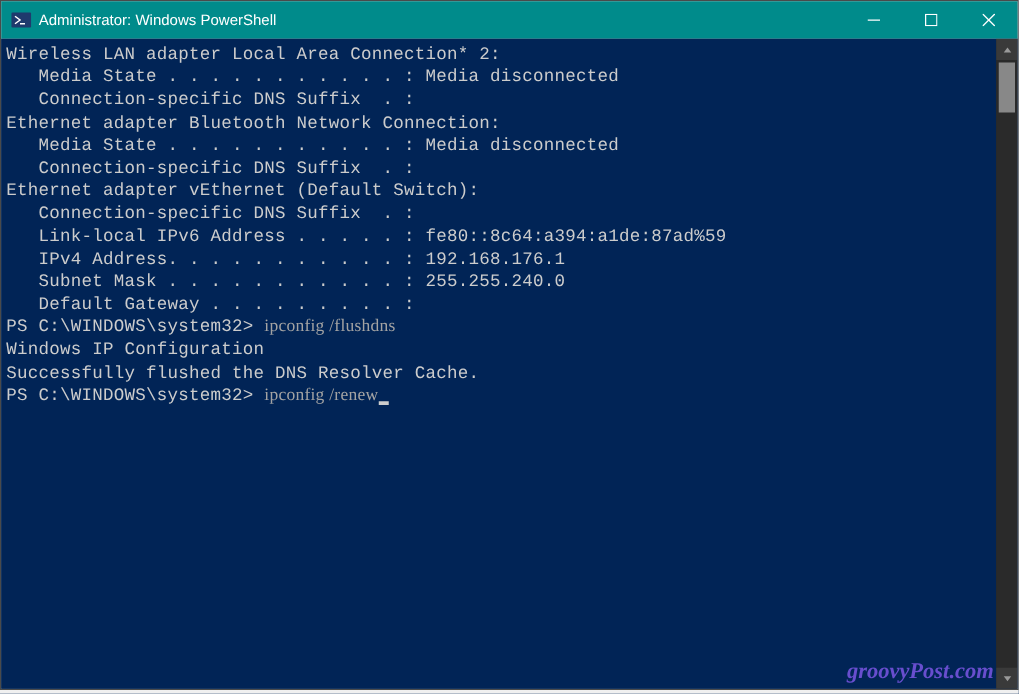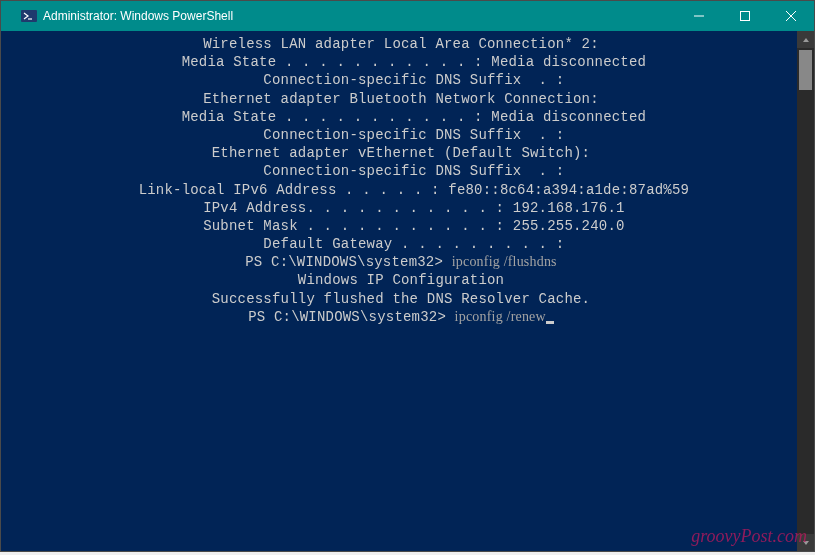--- a/index.html
+++ b/index.html
@@ -17,21 +17,21 @@
       height: 552px;
       display: flex;
       flex-direction: column;
       border: 1px solid #4a4a4a;
     }
     .titlebar {
       height: 30px;
       background: #008b8b;
       display: flex;
       align-items: center;
-      padding: 0 0 0 20px;
+      padding: 0 0 0 8px;
       color: #ffffff;
       font-family: 'Segoe UI', Tahoma, sans-serif;
       font-size: 12px;
       flex-shrink: 0;
     }
     .titlebar-icon {
       width: 16px;
       height: 16px;
       margin-right: 6px;
       display: inline-flex;
@@ -50,21 +50,20 @@
       align-items: center;
       justify-content: center;
       color: #ffffff;
       cursor: pointer;
     }
     .console-wrapper {
       flex: 1;
       display: flex;
       background: #012456;
       overflow: hidden;
-      text-align: center;
     }
     .console {
       flex: 1;
       background: #012456;
       color: #cccccc;
       padding: 4px 0 4px 4px;
       line-height: 1.3;
       white-space: pre;
       overflow: hidden;
       font-size: 14px;
@@ -107,28 +106,29 @@
       display: inline-block;
       width: 8px;
       height: 3px;
       background: #cccccc;
       vertical-align: bottom;
       margin-bottom: 2px;
     }
     .line { display: block; }
     .watermark {
       position: absolute;
-      right: 8px;
+      right: 20px;
       bottom: 8px;
-      color: #be185d;
+      color: #8b5cf6;
       font-family: Georgia, 'Times New Roman', serif;
       font-style: italic;
       font-size: 18px;
       opacity: 0.75;
       pointer-events: none;
+      font-weight: bold;
     }
   </style>
 </head>
 <body>
 
 <div class="window">
   <div class="titlebar">
     <span class="titlebar-icon">
       <svg width="16" height="16" viewBox="0 0 16 16">
         <rect x="0" y="2" width="16" height="12" rx="1" fill="#1f3a6d"></rect>

